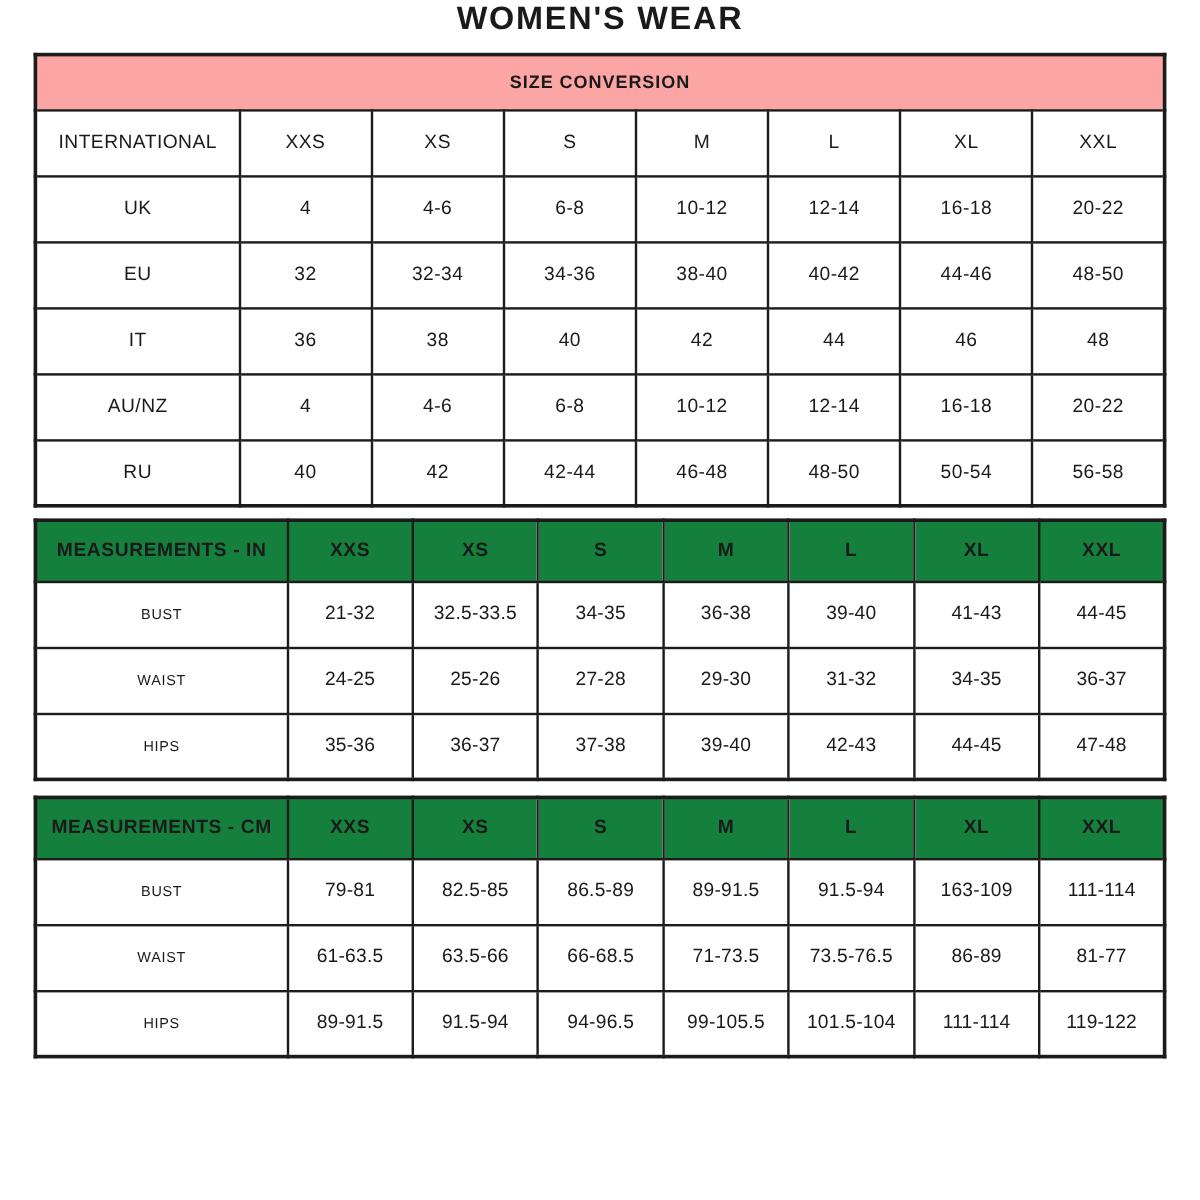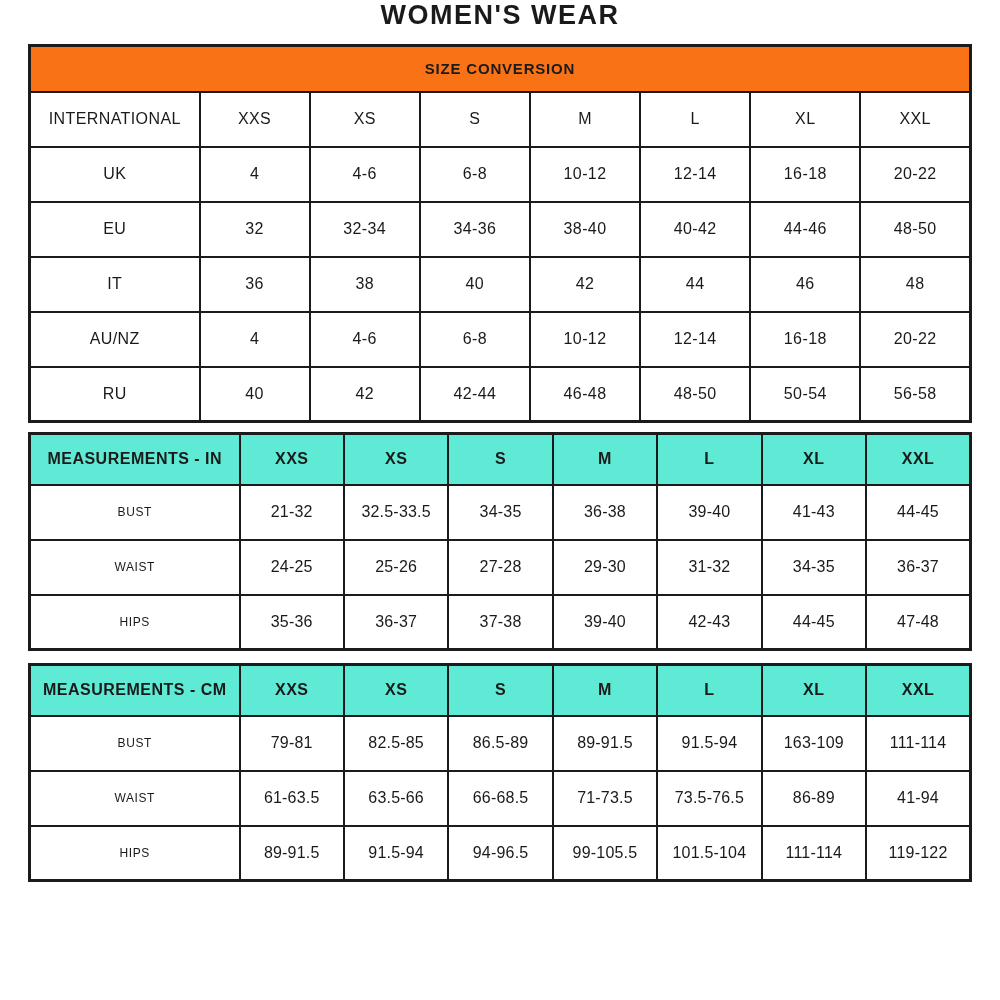--- a/index.html
+++ b/index.html
@@ -31,32 +31,32 @@
     vertical-align: middle;
     padding: 0 2px;
     overflow: hidden;
     white-space: nowrap;
   }
   
   .t1 { width: 944px; }
   .t1 td { height: 55px; font-size: 16px; letter-spacing: 0.4px; }
   .t1 .caption {
     height: 46px;
-    background: #f97316;
+    background: #fca5a5;
     font-weight: 700;
     font-size: 15px;
     letter-spacing: 0.8px;
   }
   
   .t2 { width: 944px; margin-top: 9px; }
   .t3 { margin-top: 12px; }
   .t2 td { height: 55px; }
   .t2 .head {
     height: 51px;
-    background: #5eead4;
+    background: #15803d;
     font-weight: 700;
     font-size: 16px;
     letter-spacing: 0.5px;
   }
   .t2 .rowlabel { font-size: 12px; letter-spacing: 0.6px; }
   .t2 .val { font-size: 16px; letter-spacing: 0.2px; }
 </style>
 </head>
 <body>
 
@@ -210,21 +210,21 @@
         <td class="val">111-114</td>
       </tr>
       <tr>
         <td class="rowlabel">WAIST</td>
         <td class="val">61-63.5</td>
         <td class="val">63.5-66</td>
         <td class="val">66-68.5</td>
         <td class="val">71-73.5</td>
         <td class="val">73.5-76.5</td>
         <td class="val">86-89</td>
-        <td class="val">41-94</td>
+        <td class="val">81-77</td>
       </tr>
       <tr>
         <td class="rowlabel">HIPS</td>
         <td class="val">89-91.5</td>
         <td class="val">91.5-94</td>
         <td class="val">94-96.5</td>
         <td class="val">99-105.5</td>
         <td class="val">101.5-104</td>
         <td class="val">111-114</td>
         <td class="val">119-122</td>

